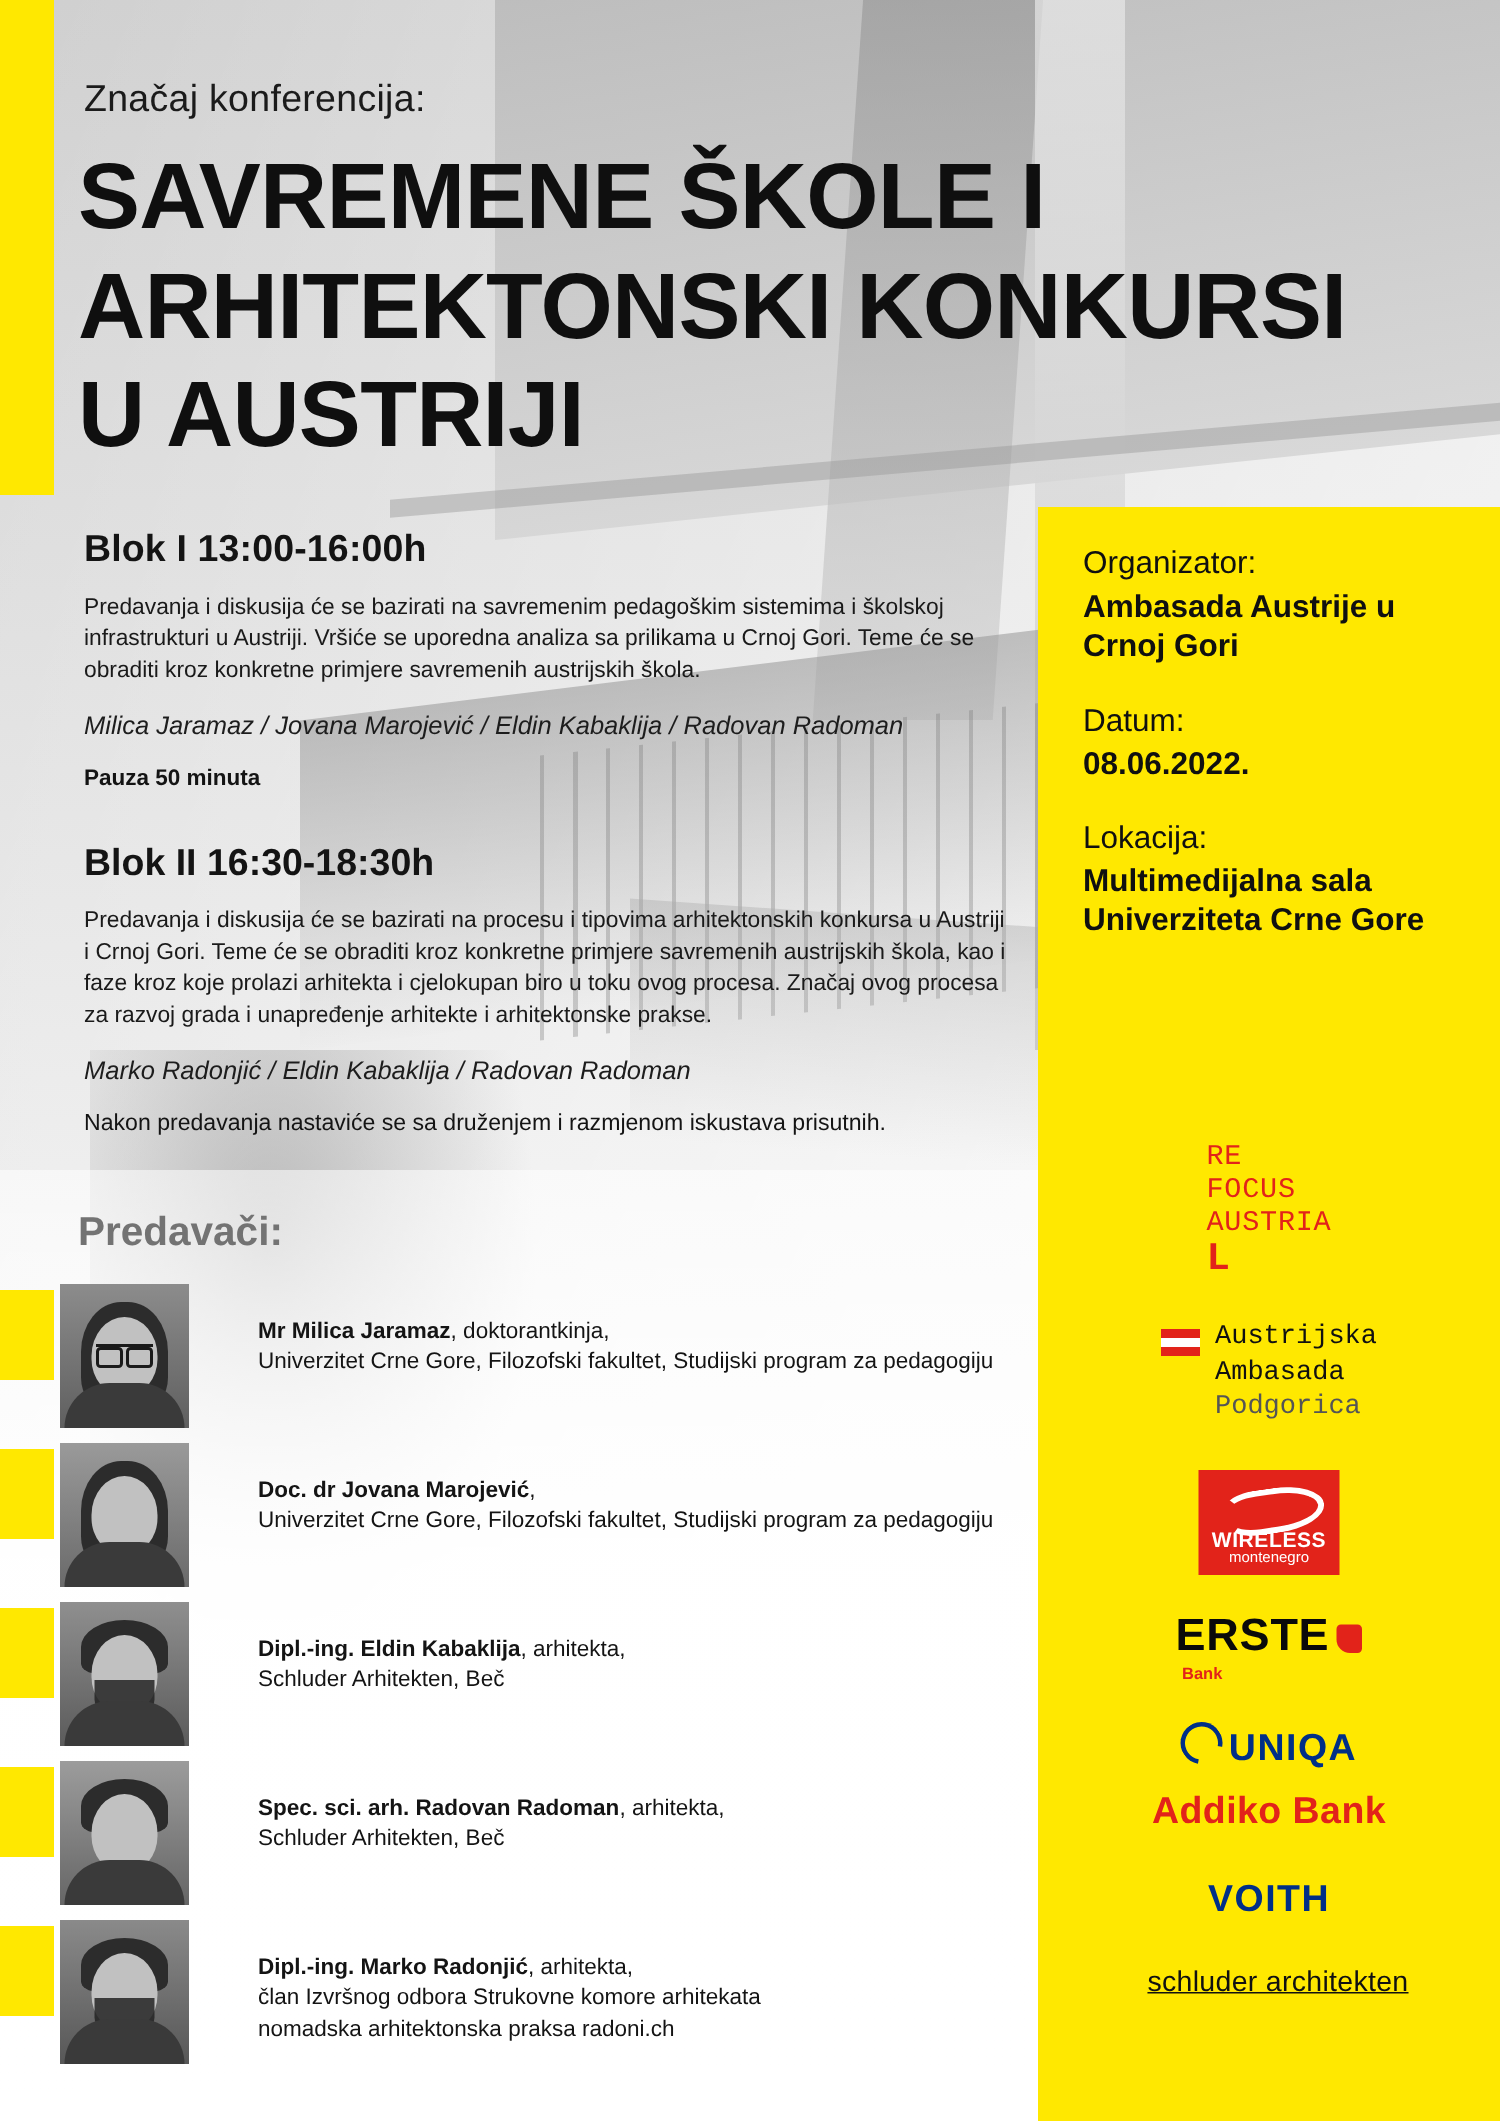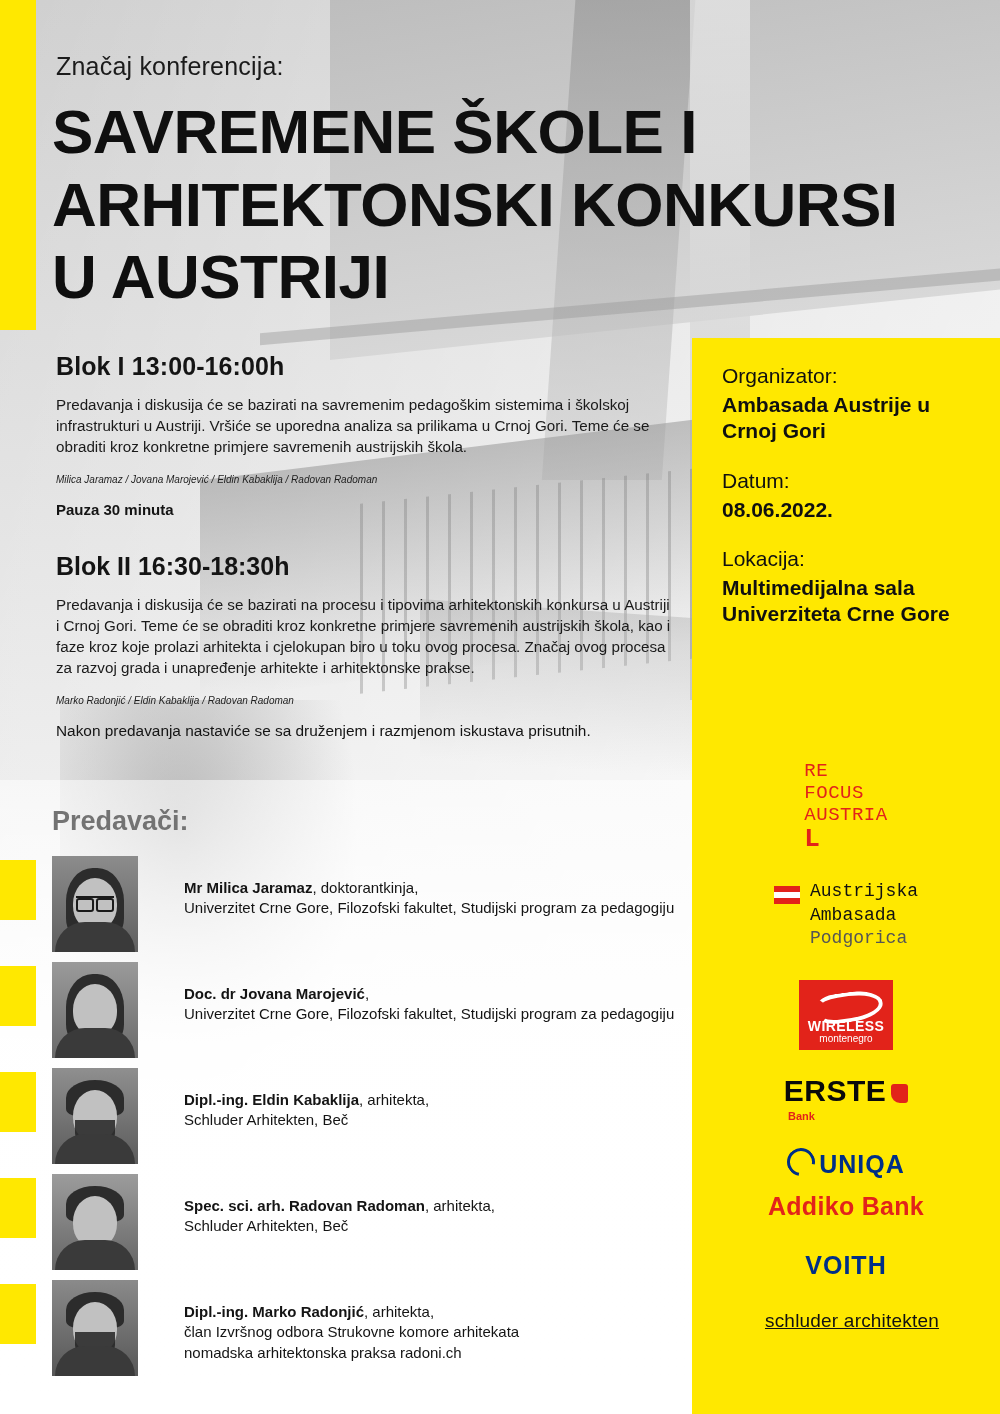--- a/index.html
+++ b/index.html
@@ -137,21 +137,21 @@
     margin: 0 0 14px 0;
     letter-spacing: .1px;
   }
   .block-body {
     font-size: 15.2px;
     line-height: 1.38;
     margin: 0 0 16px 0;
     color: #1a1a1a;
   }
   .speakers-line {
-    font-size: 10px;
+    font-size: 17px;
     font-style: italic;
     margin: 0 0 16px 0;
     color: #1d1d1d;
   }
   .pause {
     font-size: 15px;
     font-weight: bold;
     margin: 0 0 34px 0;
   }
   .block2-title {
@@ -168,21 +168,21 @@
   
   .pred-heading {
     position: absolute;
     left: 52px; top: 806px;
     font-size: 27px;
     font-weight: bold;
     color: #737373;
   }
   .pred-list {
     position: absolute;
-    left: 52px; top: 856px;
+    left: 40px; top: 856px;
     width: 660px;
   }
   .pred-row {
     display: flex;
     align-items: flex-start;
     margin-bottom: 10px;
     height: 96px;
   }
   .pred-photo {
     width: 86px; height: 96px;
@@ -433,21 +433,21 @@
 
   <div class="ylw-panel"></div>
 
   <div class="kicker">Značaj konferencija:</div>
   <div class="title">SAVREMENE ŠKOLE I ARHITEKTONSKI KONKURSI U AUSTRIJI</div>
 
   <div class="prog">
     <h2 class="block-title">Blok I 13:00-16:00h</h2>
     <p class="block-body">Predavanja i diskusija će se bazirati na savremenim pedagoškim sistemima i školskoj infrastrukturi u Austriji. Vršiće se uporedna analiza sa prilikama u Crnoj Gori. Teme će se obraditi kroz konkretne primjere savremenih austrijskih škola.</p>
     <p class="speakers-line">Milica Jaramaz  / Jovana Marojević / Eldin Kabaklija / Radovan Radoman</p>
-    <p class="pause">Pauza 30 minuta</p>
+    <p class="pause">Pauza 50 minuta</p>
 
     <h2 class="block2-title">Blok II  16:30-18:30h</h2>
     <p class="block-body">Predavanja i diskusija će se bazirati na procesu i tipovima arhitektonskih konkursa u Austriji i Crnoj Gori. Teme će se obraditi kroz konkretne primjere savremenih austrijskih škola, kao i faze kroz koje prolazi arhitekta i cjelokupan biro u toku ovog procesa. Značaj ovog procesa za razvoj grada i unapređenje arhitekte i arhitektonske prakse.</p>
     <p class="speakers-line">Marko Radonjić  / Eldin Kabaklija / Radovan Radoman</p>
     <p class="after-note">Nakon predavanja nastaviće se sa druženjem i razmjenom iskustava prisutnih.</p>
   </div>
 
   <div class="pred-heading">Predavači:</div>
   <div class="pred-list">
 

